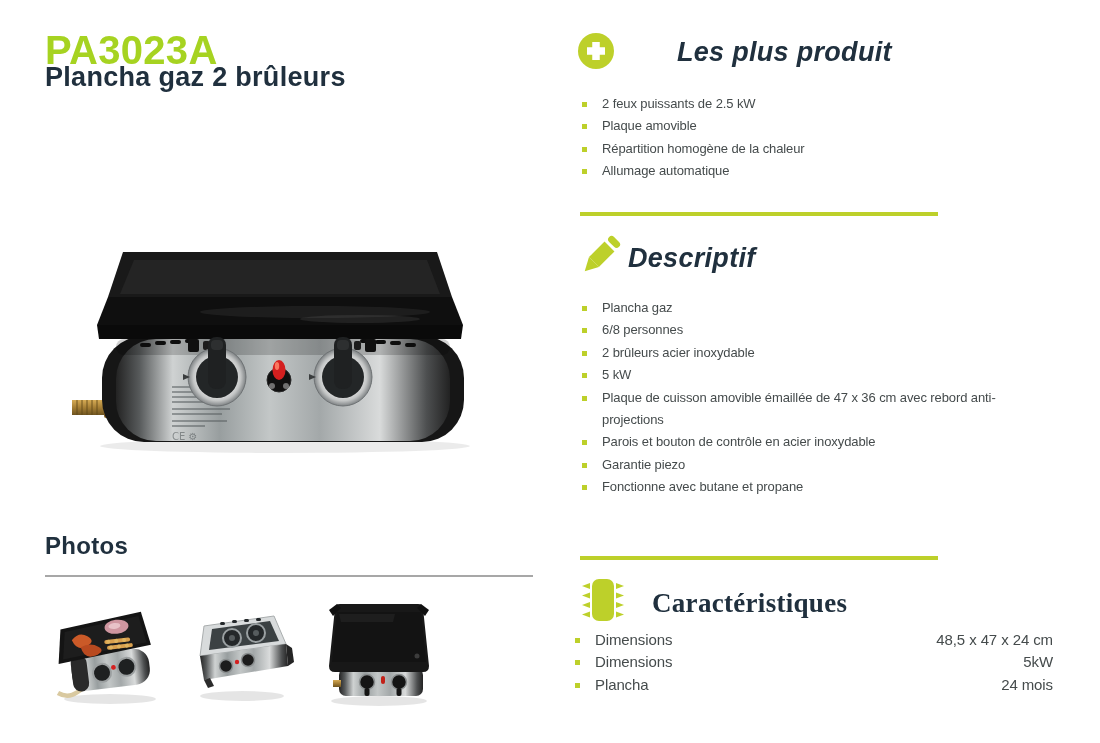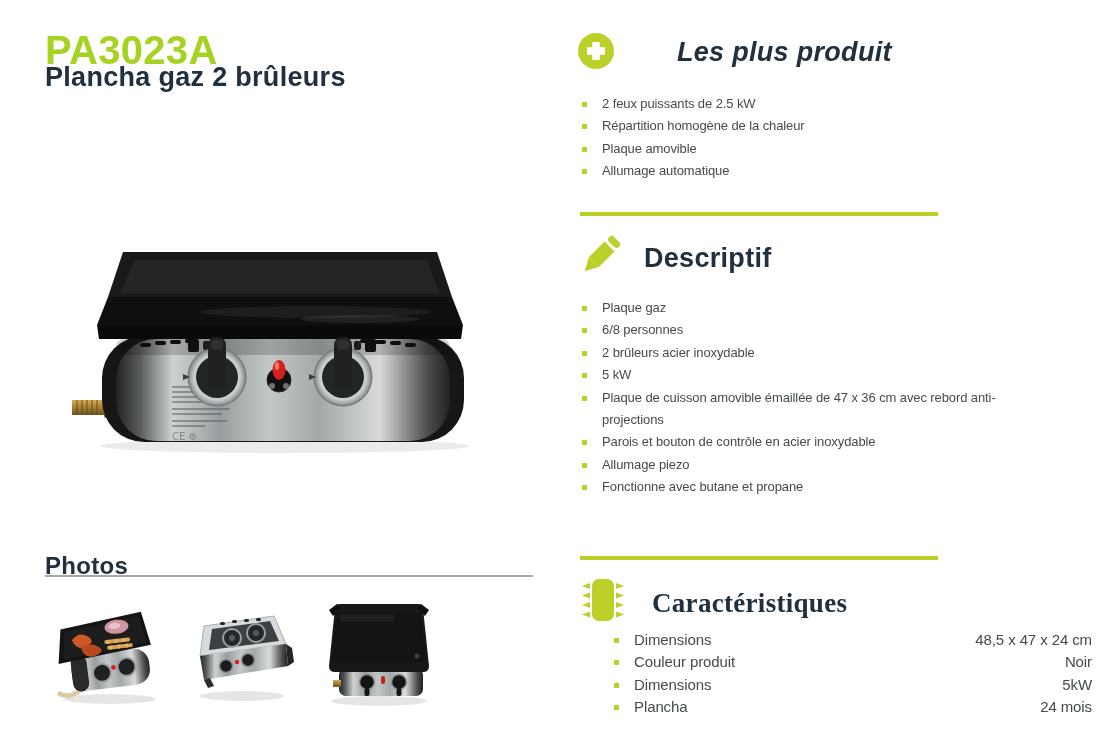--- a/index.html
+++ b/index.html
@@ -11,32 +11,32 @@
   html,body{margin:0;padding:0;background:#fff;}
   .page{
     position:relative;width:1100px;height:743px;background:#ffffff;
     font-family:"Liberation Sans",sans-serif;overflow:hidden;
   }
   .abs{position:absolute;}
   h1,h2,h3{margin:0;padding:0;font-weight:bold;letter-spacing:.3px;}
   .product-code{left:45px;top:28px;font-size:40px;color:var(--title-green);}
   .product-name{left:45px;top:62px;font-size:27px;color:var(--navy);}
   .sec-title{font-size:27px;color:var(--navy);}
-  .photos-title{left:45px;top:532px;font-size:24px;color:var(--navy);margin-top:20px;}
+  .photos-title{left:45px;top:532px;font-size:24px;color:var(--navy);}
   .gray-divider{left:45px;top:575px;width:488px;height:2px;background:#a7a7a7;}
   .green-divider{left:580px;width:358px;height:4px;background:var(--accent);}
   ul.bullets{list-style:none;margin:0;padding:0;position:absolute;left:580px;width:472px;}
   ul.bullets li{
     position:relative;padding-left:22px;font-size:13px;line-height:22.4px;
     color:var(--body-text);letter-spacing:-0.1px;
   }
   ul.bullets li::before{
     content:"";position:absolute;left:2px;top:9px;width:5px;height:5px;background:var(--accent);
   }
-  .spec-list{position:absolute;left:612px;top:629px;width:480px;text-align:right;}
+  .spec-list{position:absolute;left:573px;top:629px;width:480px;text-align:right;}
   .spec-row{
     position:relative;display:flex;justify-content:space-between;
     padding-left:22px;font-size:15px;line-height:22.4px;color:var(--body-text);letter-spacing:-0.1px;
   }
   .spec-row::before{
     content:"";position:absolute;left:2px;top:9px;width:5px;height:5px;background:var(--accent);
   }
   .thumb-row{left:48px;top:596px;display:flex;gap:16px;align-items:flex-start;}
 </style>
 </head>
@@ -228,45 +228,45 @@
 
   <div class="abs" style="left:578px;top:33px;width:36px;height:36px;">
     <svg width="36" height="36" viewBox="0 0 36 36">
       <circle cx="18" cy="18" r="18" fill="var(--accent)"></circle>
       <path d="M18 9 v18 M9 18 h18" stroke="#ffffff" stroke-width="7.5"></path>
     </svg>
   </div>
   <h3 class="abs sec-title" style="left:677px;top:37px;font-style:italic;">Les plus produit</h3>
   <ul class="bullets" style="top:93px;">
     <li>2 feux puissants de 2.5 kW</li>
+    <li>Plaque amovible</li>
     <li>Répartition homogène de la chaleur</li>
-    <li>Plaque amovible</li>
     <li>Allumage automatique</li>
   </ul>
 
   <div class="abs green-divider" style="top:212px;"></div>
 
   <div class="abs" style="left:577px;top:231px;width:48px;height:48px;">
     <svg width="48" height="48" viewBox="0 0 48 48">
       <g transform="rotate(45 24 24)" fill="var(--accent)">
         <path d="M17,34 L31,34 L24,47 Z"></path>
         <rect x="17" y="12" width="14" height="22"></rect>
         <rect x="17" y="2" width="14" height="7" rx="3.5"></rect>
       </g>
     </svg>
   </div>
-  <h3 class="abs sec-title" style="left:644px;top:243px;">Descriptif</h3>
+  <h3 class="abs sec-title" style="left:628px;top:243px;font-style:italic;">Descriptif</h3>
   <ul class="bullets" style="top:297px;">
-    <li>Plaque gaz</li>
+    <li>Plancha gaz</li>
     <li>6/8 personnes</li>
     <li>2 brûleurs acier inoxydable</li>
     <li>5 kW</li>
     <li>Plaque de cuisson amovible émaillée de 47 x 36 cm avec rebord anti- projections</li>
     <li>Parois et bouton de contrôle en acier inoxydable</li>
-    <li>Allumage piezo</li>
+    <li>Garantie piezo</li>
     <li>Fonctionne avec butane et propane</li>
   </ul>
 
   <div class="abs green-divider" style="top:556px;"></div>
 
   <div class="abs" style="left:577px;top:576px;width:50px;height:48px;">
     <svg width="50" height="48" viewBox="0 0 50 48">
       <rect x="15" y="3" width="22" height="42" rx="7" fill="var(--accent)"></rect>
       <g fill="var(--accent)">
         <path d="M13,7 L5,10 L13,13 Z"></path>
@@ -281,24 +281,20 @@
     </svg>
   </div>
   <h3 class="abs sec-title" style="left:652px;top:588px;font-family:Liberation Serif, serif;">Caractéristiques</h3>
 
   <div class="spec-list">
     <div class="spec-row">
       <span>Dimensions</span>
       <span>48,5 x 47 x 24 cm</span>
     </div>
     <div class="spec-row">
-      <span>Couleur produit</span>
-      <span>Noir</span>
-    </div>
-    <div class="spec-row">
       <span>Dimensions</span>
       <span>5kW</span>
     </div>
     <div class="spec-row">
       <span>Plancha</span>
       <span>24 mois</span>
     </div>
   </div>
 
 </div>

